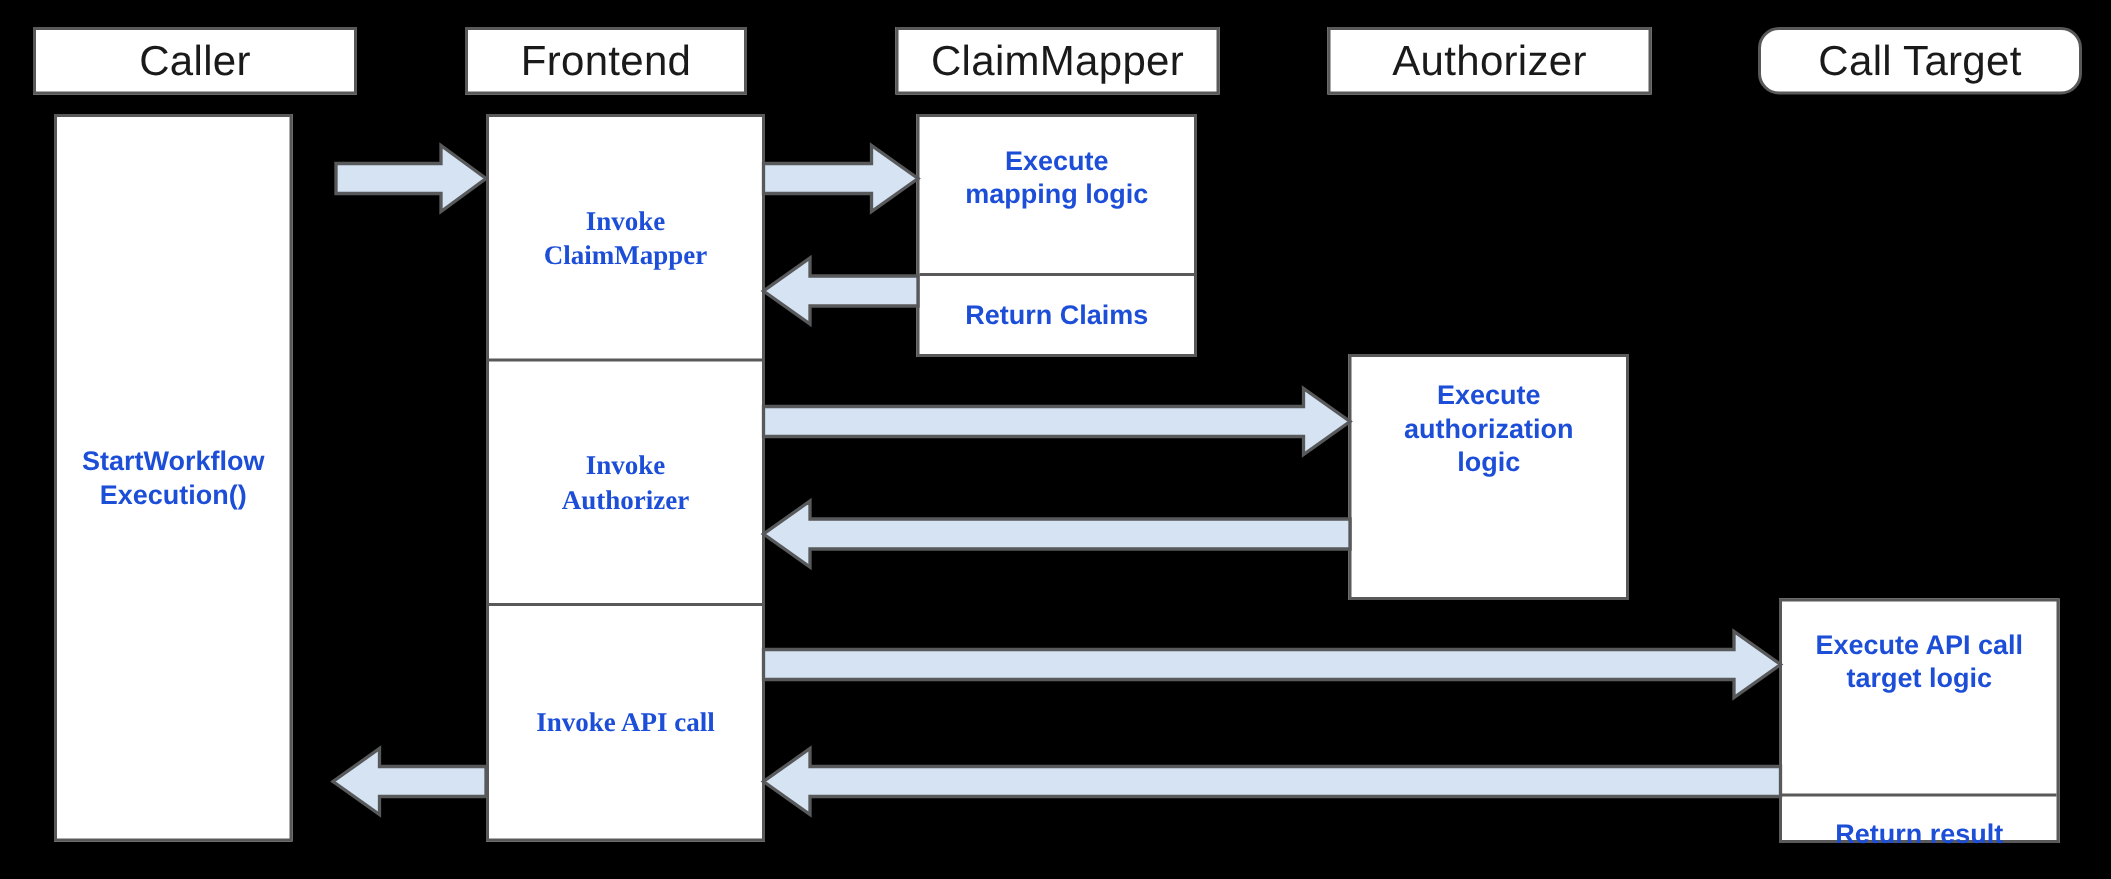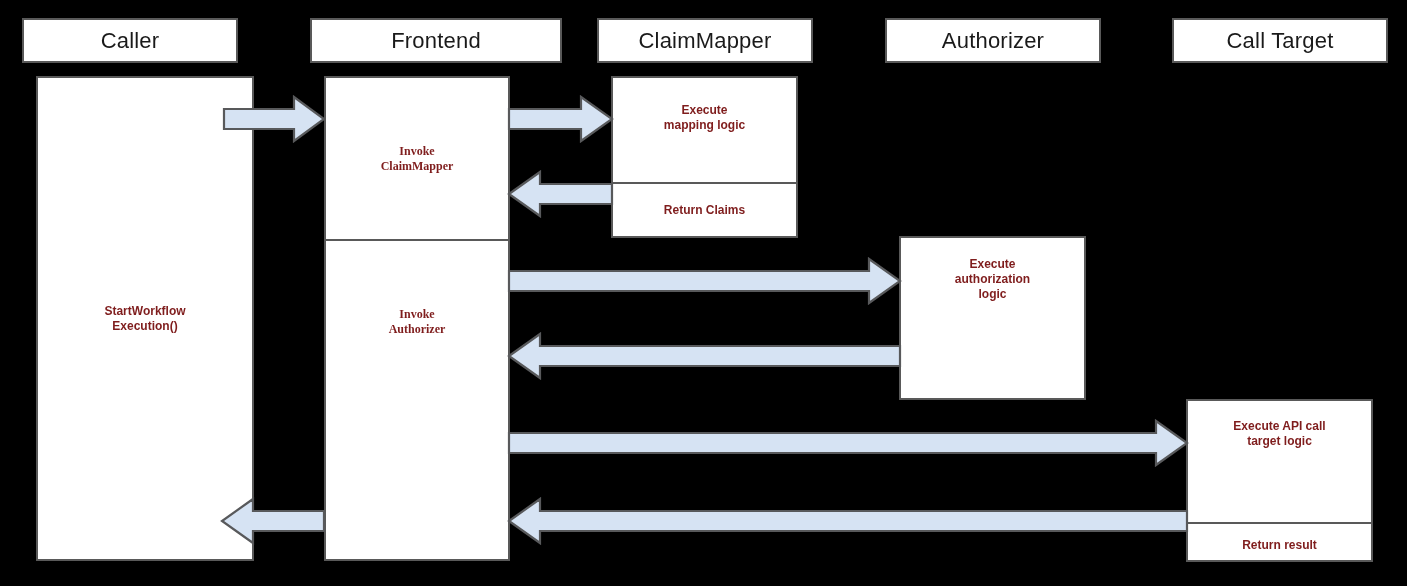--- a/index.html
+++ b/index.html
@@ -19,43 +19,43 @@
   
   .participant-header {
     position: absolute;
     background: #ffffff;
     border: 2px solid #595959;
     box-sizing: border-box;
     display: flex;
     align-items: center;
     justify-content: center;
     color: #1a1a1a;
-    font-size: 22px;
+    font-size: 28px;
     font-weight: 400;
     letter-spacing: 0.2px;
     white-space: nowrap;
   }
 
   
   .lifeline {
     position: absolute;
     background: #ffffff;
     border: 2px solid #595959;
     box-sizing: border-box;
     display: flex;
     flex-direction: column;
   }
   .lifeline-seg {
     flex: 1 1 auto;
     display: flex;
     align-items: center;
     justify-content: center;
     text-align: center;
-    color: #7f1d1d;
-    font-size: 12px;
+    color: #1d4ed8;
+    font-size: 18px;
     font-weight: bold;
     line-height: 1.25;
     padding: 14px 6px;
     box-sizing: border-box;
   }
   .lifeline-seg + .lifeline-seg {
     border-top: 2px solid #595959;
   }
 
   
@@ -77,55 +77,56 @@
 </style>
 </head>
 <body>
 
 <div id="canvas">
 
   <div class="participant-header" style="left:22px; top:18px; width:216px; height:45px;">
     <span>Caller</span>
   </div>
 
-  <div class="participant-header" style="left:310px; top:18px; width:252px; height:45px;">
+  <div class="participant-header" style="left:310px; top:18px; width:188px; height:45px;">
     <span>Frontend</span>
   </div>
 
   <div class="participant-header" style="left:597px; top:18px; width:216px; height:45px;">
     <span>ClaimMapper</span>
   </div>
 
   <div class="participant-header" style="left:885px; top:18px; width:216px; height:45px;">
     <span>Authorizer</span>
   </div>
 
-  <div class="participant-header" style="left:1172px; top:18px; width:216px; height:45px;">
+  <div class="participant-header" style="left:1172px; top:18px; width:216px; height:45px;border-radius:14px;">
     <span>Call Target</span>
   </div>
 
-  <div class="lifeline" style="left:36px; top:76px; width:218px; height:485px;">
+  <div class="lifeline" style="left:36px; top:76px; width:159px; height:485px;">
     <div class="lifeline-seg">StartWorkflow<br>Execution()</div>
   </div>
 
   <div class="lifeline" style="left:324px; top:76px; width:186px; height:485px;font-family:Liberation Serif, serif;">
     <div class="lifeline-seg" style="height:161px; flex:0 0 161px;">Invoke<br>ClaimMapper</div>
     <div class="lifeline-seg" style="height:163px; flex:0 0 163px;">Invoke<br>Authorizer</div>
+    <div class="lifeline-seg" style="flex:1 1 auto;">Invoke API call</div>
   </div>
 
   <div class="lifeline" style="left:611px; top:76px; width:187px; height:162px;">
     <div class="lifeline-seg" style="flex:0 0 80px;">Execute<br>mapping logic</div>
     <div class="lifeline-seg" style="flex:1 1 auto;margin-top:24px;">Return Claims</div>
   </div>
 
   <div class="lifeline" style="left:899px; top:236px; width:187px; height:164px;">
     <div class="lifeline-seg" style="flex:0 0 82px;">Execute<br>authorization<br>logic</div>
   </div>
 
-  <div class="lifeline" style="left:1186px; top:399px; width:187px; height:163px;justify-content:center;">
+  <div class="lifeline" style="left:1186px; top:399px; width:187px; height:163px;">
     <div class="lifeline-seg" style="flex:0 0 80px;">Execute API call<br>target logic</div>
     <div class="lifeline-seg" style="flex:1 1 auto;margin-top:48px;">Return result</div>
   </div>
 
   <div class="arrow" style="left:224px; top:96px; width:101px; height:46px;">
     <svg viewBox="0 0 101 46" preserveAspectRatio="none">
       <polygon class="arrow-body" points="0,13 70,13 70,1 100,23 70,45 70,33 0,33"></polygon>
     </svg>
   </div>
 

